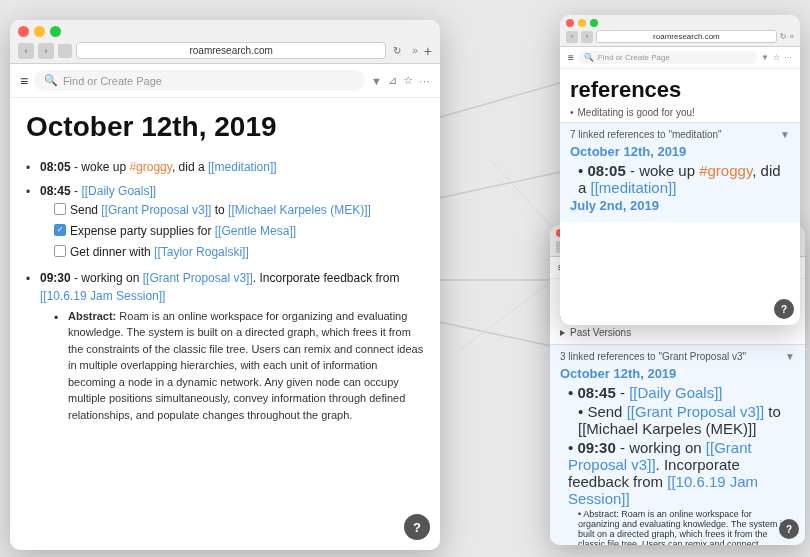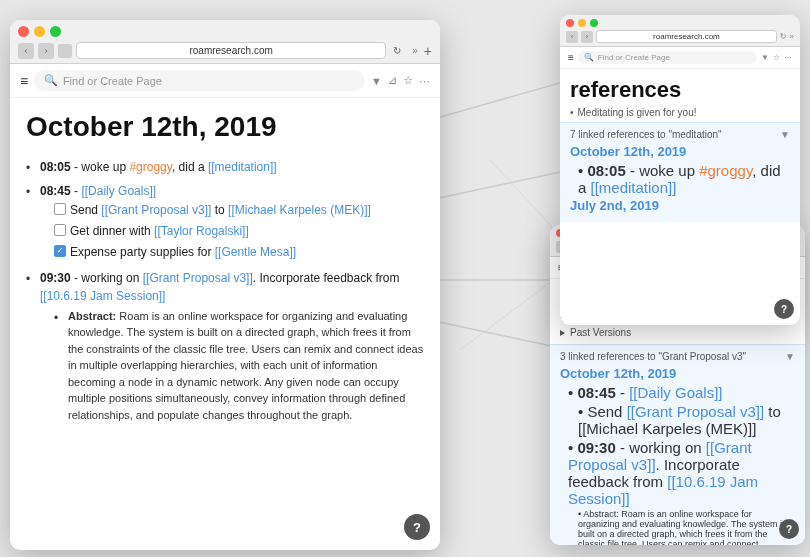--- a/index.html
+++ b/index.html
@@ -528,26 +528,26 @@
       <li class="bullet-item">
         <span class="bullet-dot">•</span>
         <span class="bullet-content">
           <strong>08:45</strong> - <span class="link-blue">[[Daily Goals]]</span>
           <ul class="sub-list">
             <li class="checkbox-item">
               <div class="checkbox"></div>
               <span>Send <span class="link-blue">[[Grant Proposal v3]]</span> to <span class="link-blue">[[Michael Karpeles (MEK)]]</span></span>
             </li>
             <li class="checkbox-item">
+              <div class="checkbox checked"></div>
+              <span>Expense party supplies for <span class="link-blue">[[Gentle Mesa]]</span></span>
+            </li>
+            <li class="checkbox-item">
               <div class="checkbox"></div>
               <span>Get dinner with <span class="link-blue">[[Taylor Rogalski]]</span></span>
-            </li>
-            <li class="checkbox-item">
-              <div class="checkbox checked"></div>
-              <span>Expense party supplies for <span class="link-blue">[[Gentle Mesa]]</span></span>
             </li>
           </ul>
         </span>
       </li>
 
       <li class="bullet-item">
         <span class="bullet-dot">•</span>
         <span class="bullet-content">
           <strong>09:30</strong> - working on <span class="link-blue">[[Grant Proposal v3]]</span>. Incorporate feedback from <span class="link-blue">[[10.6.19 Jam Session]]</span>
           <div class="indent-block">
@@ -593,21 +593,21 @@
       <span class="si">▼</span>
       <span class="si">☆</span>
       <span class="si">···</span>
     </div>
   </div>
 
   <div style="flex:1;overflow:hidden;position:relative;">
     <h2 class="meditation-title">references</h2>
     <div class="meditation-sub">
       <span style="margin-right:4px;">•</span>
-      <span>Meditating is given for you!</span>
+      <span>Meditating is good for you!</span>
     </div>
 
     <div class="linked-refs">
       <div class="linked-refs-header">
         <span class="linked-refs-count">7 linked references to "meditation"</span>
         <span class="filter-icon">▼</span>
       </div>
       <div class="ref-date">October 12th, 2019</div>
       <div class="ref-item">
         • <span style="font-weight:600;">08:05</span> - woke up <span style="color:#e8803a">#groggy</span>, did a <span style="color:#4a90d9">[[meditation]]</span>

